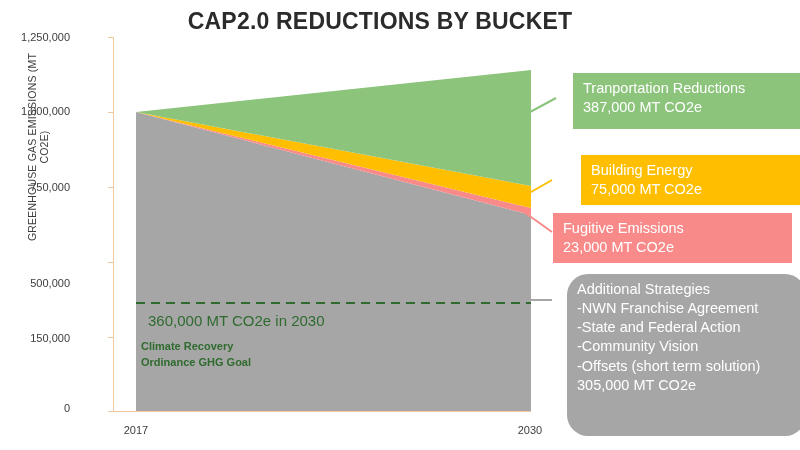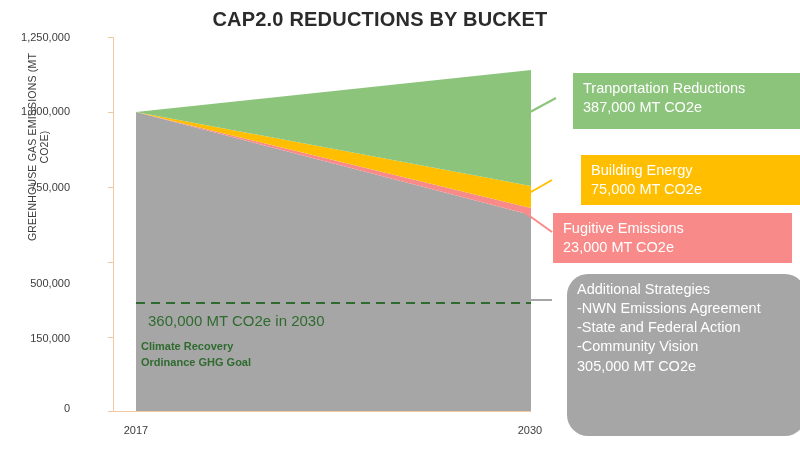--- a/index.html
+++ b/index.html
@@ -18,21 +18,21 @@
     position: absolute;
     left: 0; top: 0;
     width: 800px; height: 450px;
   }
   .chart-title {
     position: absolute;
     left: 120px;
     top: 8px;
     width: 520px;
     text-align: center;
-    font-size: 20px;
+    font-size: 23px;
     font-weight: bold;
     color: #2b2b2b;
     letter-spacing: 0.2px;
   }
   .ylabel {
     position: absolute;
     left: -72px;
     top: 135px;
     width: 220px;
     transform: rotate(-90deg);
@@ -153,23 +153,24 @@
     <span class="l2">75,000 MT CO2e</span>
   </div>
 
   <div class="callout pink" style="left:553px; top:213px; width:239px; height:50px;">
     <span class="l1">Fugitive Emissions</span>
     <span class="l2">23,000 MT CO2e</span>
   </div>
 
   <div class="callout grey" style="left:567px; top:274px; width:239px; height:162px;border-radius:21px;">
     <span class="l1">Additional Strategies</span>
-    <span class="l2">-NWN Emissions Agreement</span>
+    <span class="l2">-NWN Franchise Agreement</span>
     <span class="l2">-State and Federal Action</span>
     <span class="l2">-Community Vision</span>
+    <span class="l2">-Offsets (short term solution)</span>
     <span class="l2">305,000 MT CO2e</span>
   </div>
 
   <div class="goal-label" style="left:148px; top:312px;">360,000 MT CO2e in 2030</div>
   <div class="goal-sub" style="left:141px; top:340px;">Climate Recovery</div>
   <div class="goal-sub" style="left:141px; top:356px;">Ordinance GHG Goal</div>
 
 </div>
 
 </body></html>

